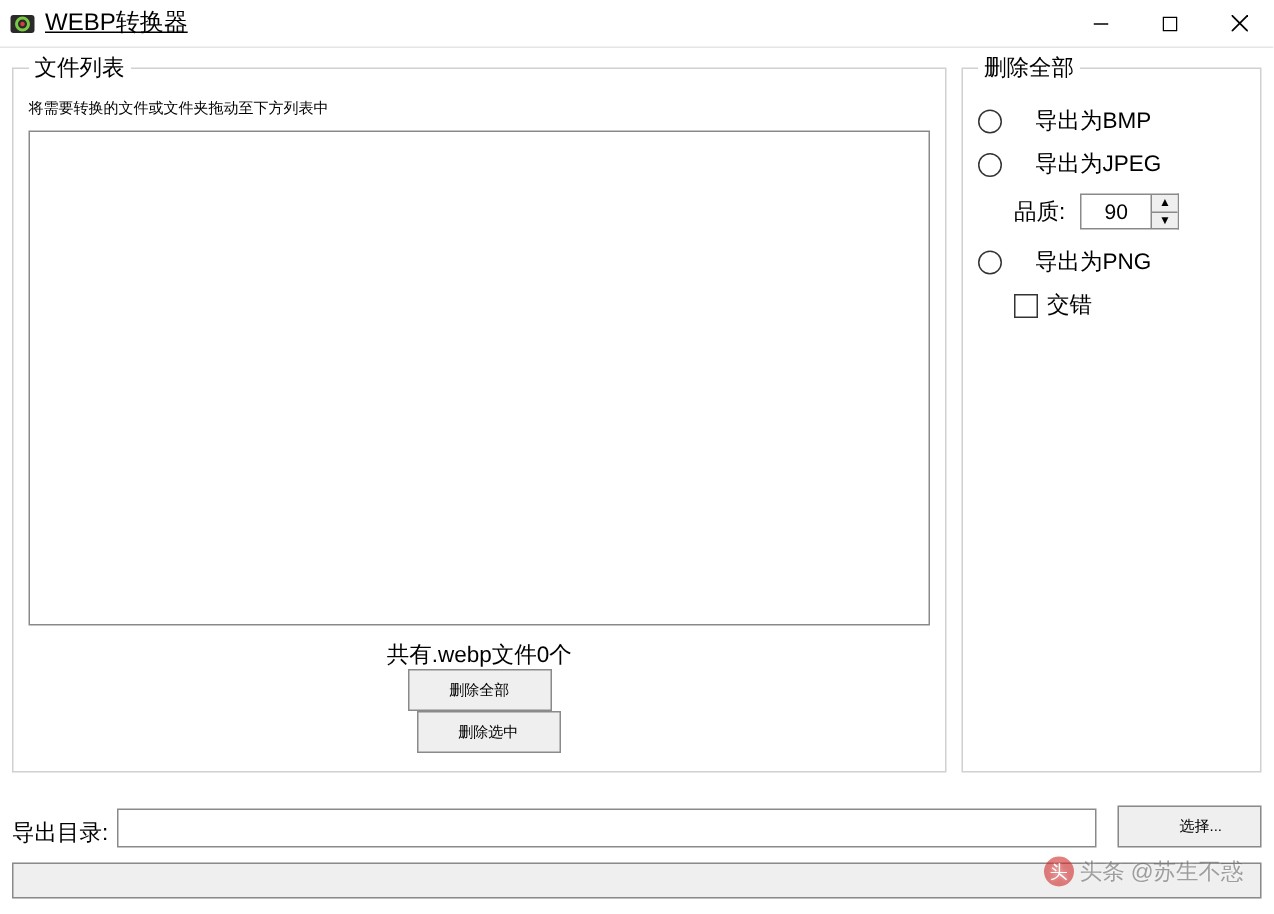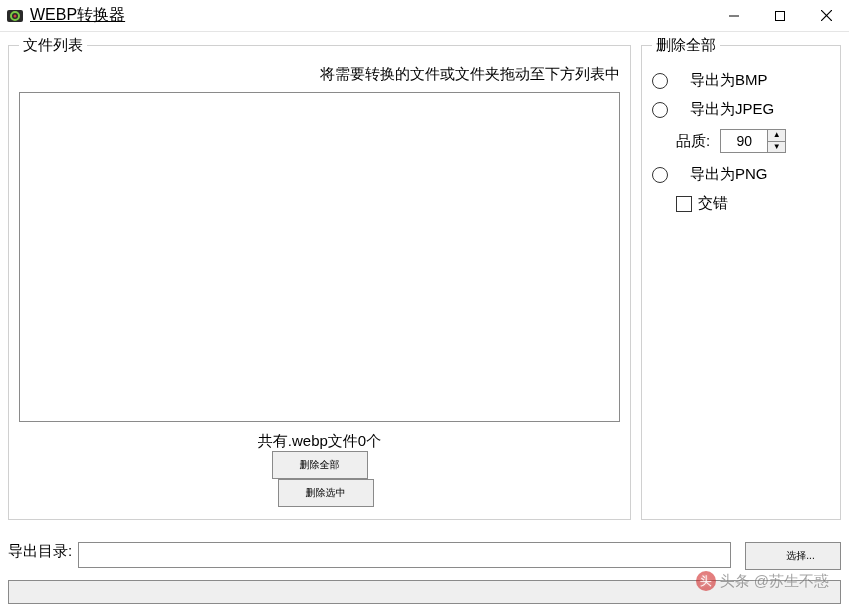--- a/index.html
+++ b/index.html
@@ -53,23 +53,22 @@
       font-size: 15px;
     }
     .row-top {
       display: flex;
       gap: 10px;
       align-items: stretch;
     }
     .fs-filelist { flex: 1; }
     .fs-options { width: 200px; }
     .hint {
-      font-size: 15px;
+      font-size: 10px;
       margin-bottom: 8px;
-      text-align: right;
     }
     .listbox {
       width: 100%;
       height: 330px;
       border: 1px solid #8a8a8a;
       background: #fff;
     }
     .list-footer {
       display: flex;
       align-items: center;
@@ -142,21 +141,21 @@
     .spinner-btns span:first-child { border-bottom: 1px solid #8a8a8a; }
     .checkbox-box {
       width: 16px; height: 16px;
       border: 1.5px solid #333;
       margin-right: 6px;
       display: inline-block;
     }
     
     .export-row {
       display: flex;
-      align-items: flex-start;
+      align-items: flex-end;
       margin-top: 12px;
     }
     .export-label { font-size: 15px; margin-right: 6px; }
     .export-input {
       flex: 1;
       height: 26px;
       border: 1px solid #8a8a8a;
       padding: 0 4px;
       font-family: inherit;
       font-size: 14px;

